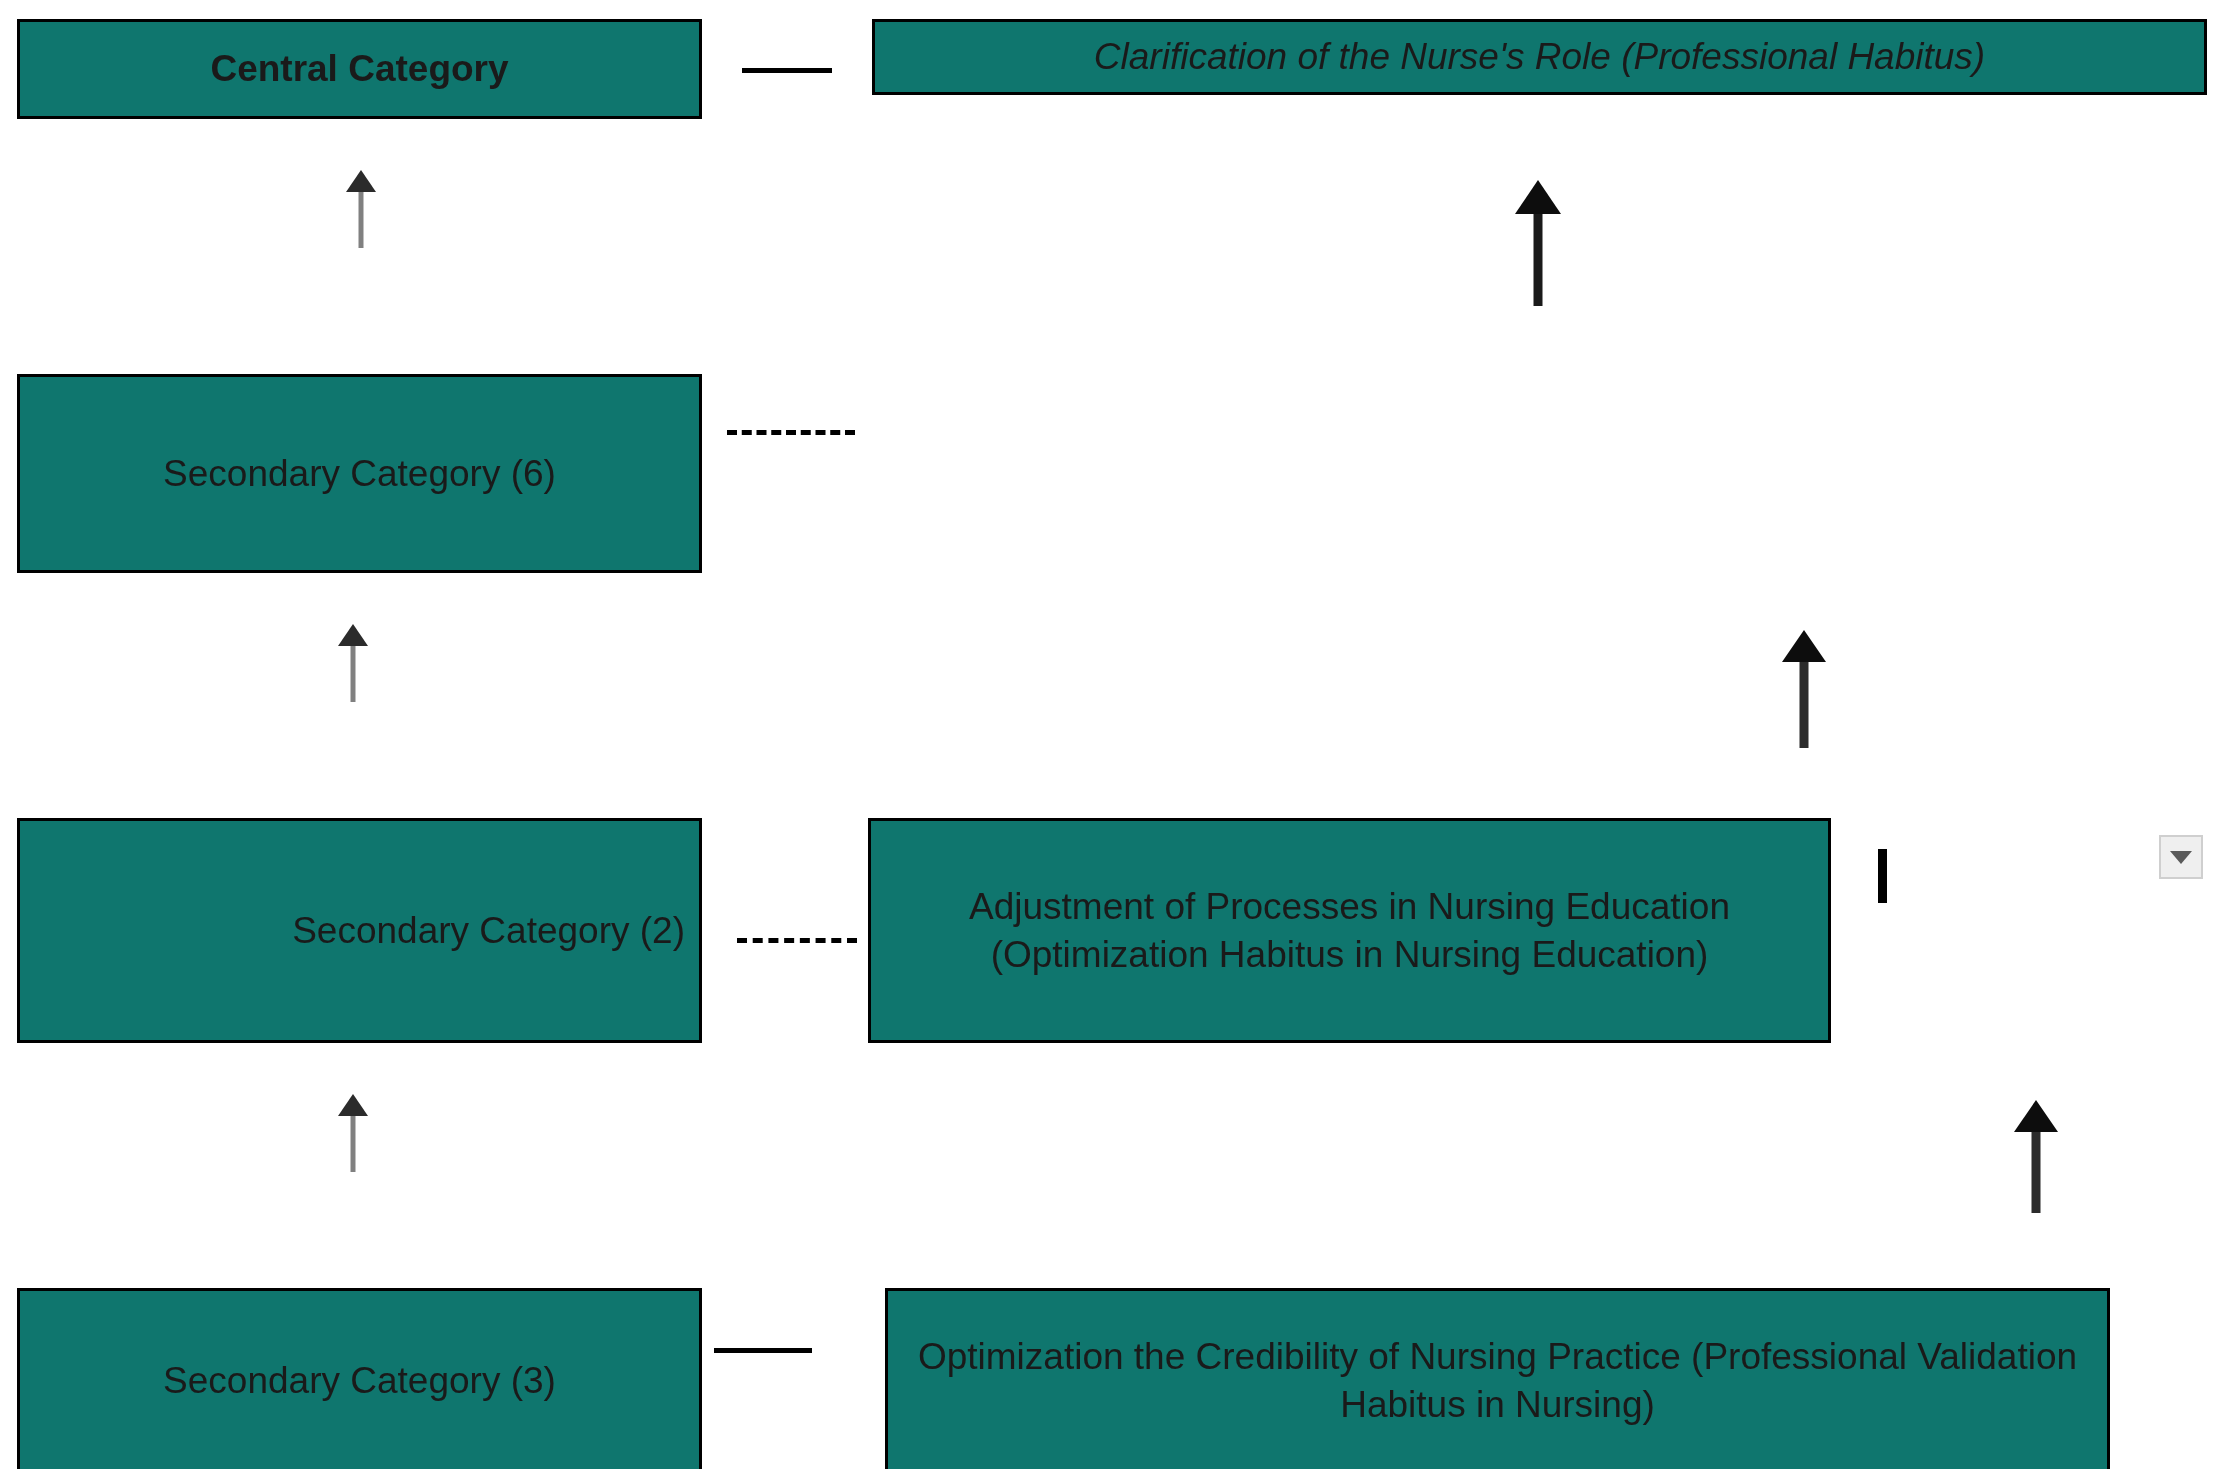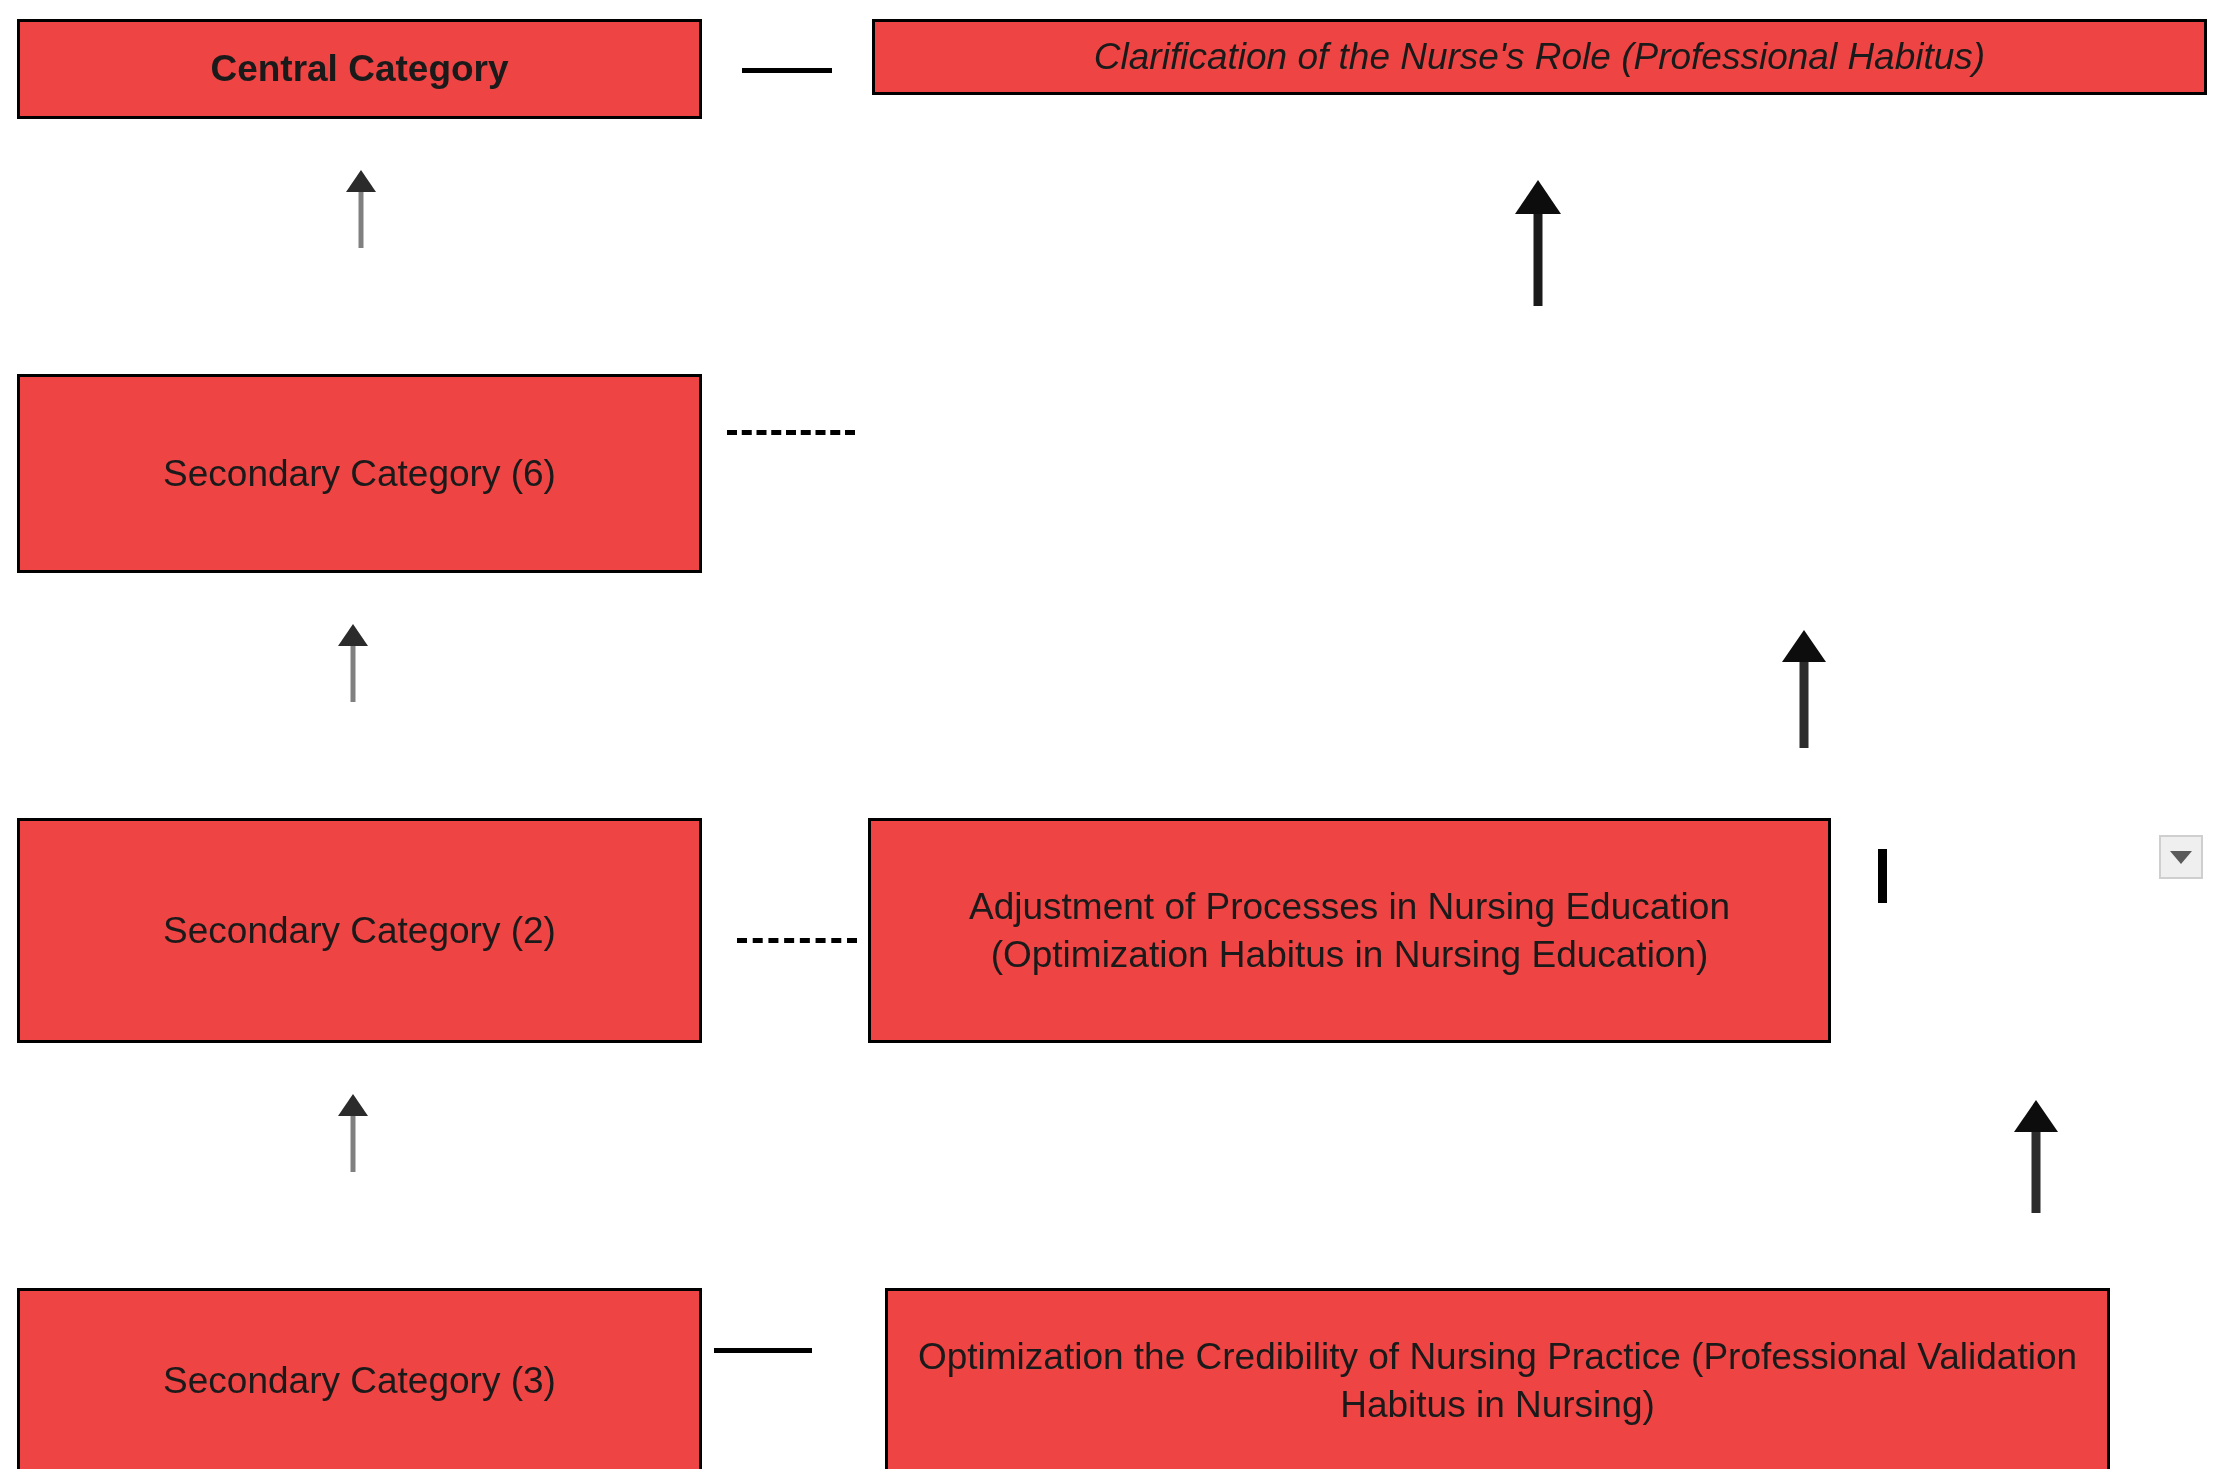--- a/index.html
+++ b/index.html
@@ -15,21 +15,21 @@
     position: relative;
     width: 2229px;
     height: 1469px;
     background: #ffffff;
     overflow: hidden;
   }
   .box {
     position: absolute;
     box-sizing: border-box;
     border: 3px solid #000000;
-    background: #ef4444;
+    background: #0f766e;
     display: flex;
     align-items: center;
     justify-content: center;
     text-align: center;
     font-size: 37px;
     line-height: 1.28;
     color: #1a1a1a;
     padding: 4px 14px;
   }
   .box.bold { font-weight: bold; }
@@ -117,21 +117,21 @@
     </svg>
   </div>
 
   <div class="arrow" style="left:1772px; top:628px;">
     <svg width="64" height="120" viewBox="0 0 64 120">
       <line x1="32" y1="120" x2="32" y2="20" stroke="#2b2b2b" stroke-width="9"></line>
       <polygon points="32,2 54,34 10,34" fill="#0d0d0d"></polygon>
     </svg>
   </div>
 
-  <div class="box" style="left:17px; top:818px; width:685px; height:225px;">
+  <div class="box" style="left:17px; top:818px; width:685px; height:225px;text-align:right;">
     <span class="txt">Secondary Category (2)</span>
   </div>
 
   <div class="dash d-dashed" style="left:737px; top:938px; width:120px;"></div>
 
   <div class="box" style="left:868px; top:818px; width:963px; height:225px;">
     <span class="txt">Adjustment of Processes in Nursing Education (Optimization Habitus in Nursing Education)</span>
   </div>
 
   <div class="caret" style="left:1878px; top:849px; width:9px; height:54px;"></div>

